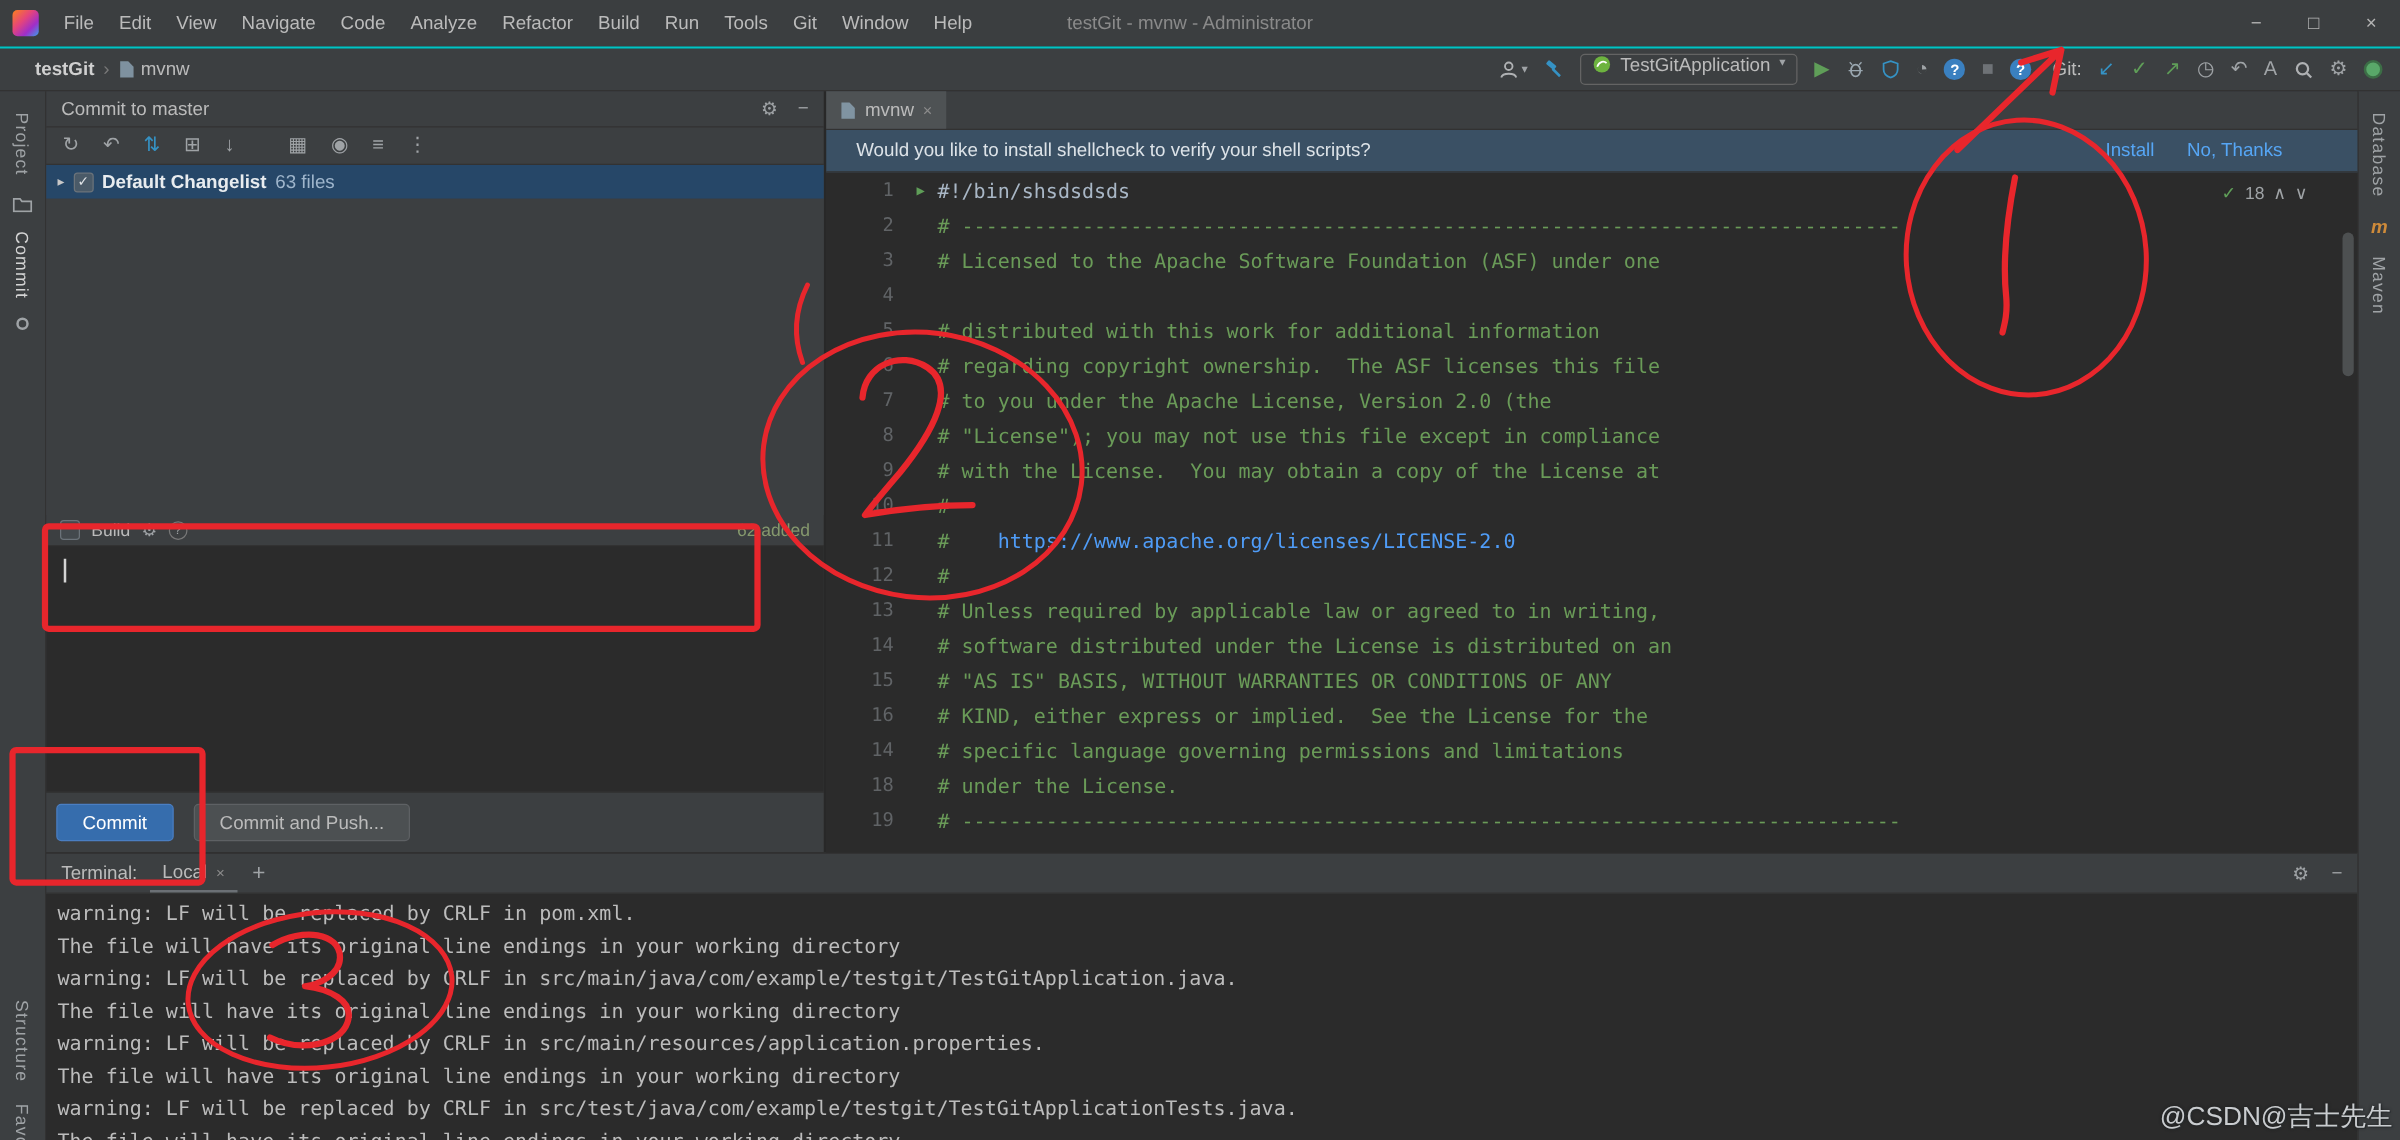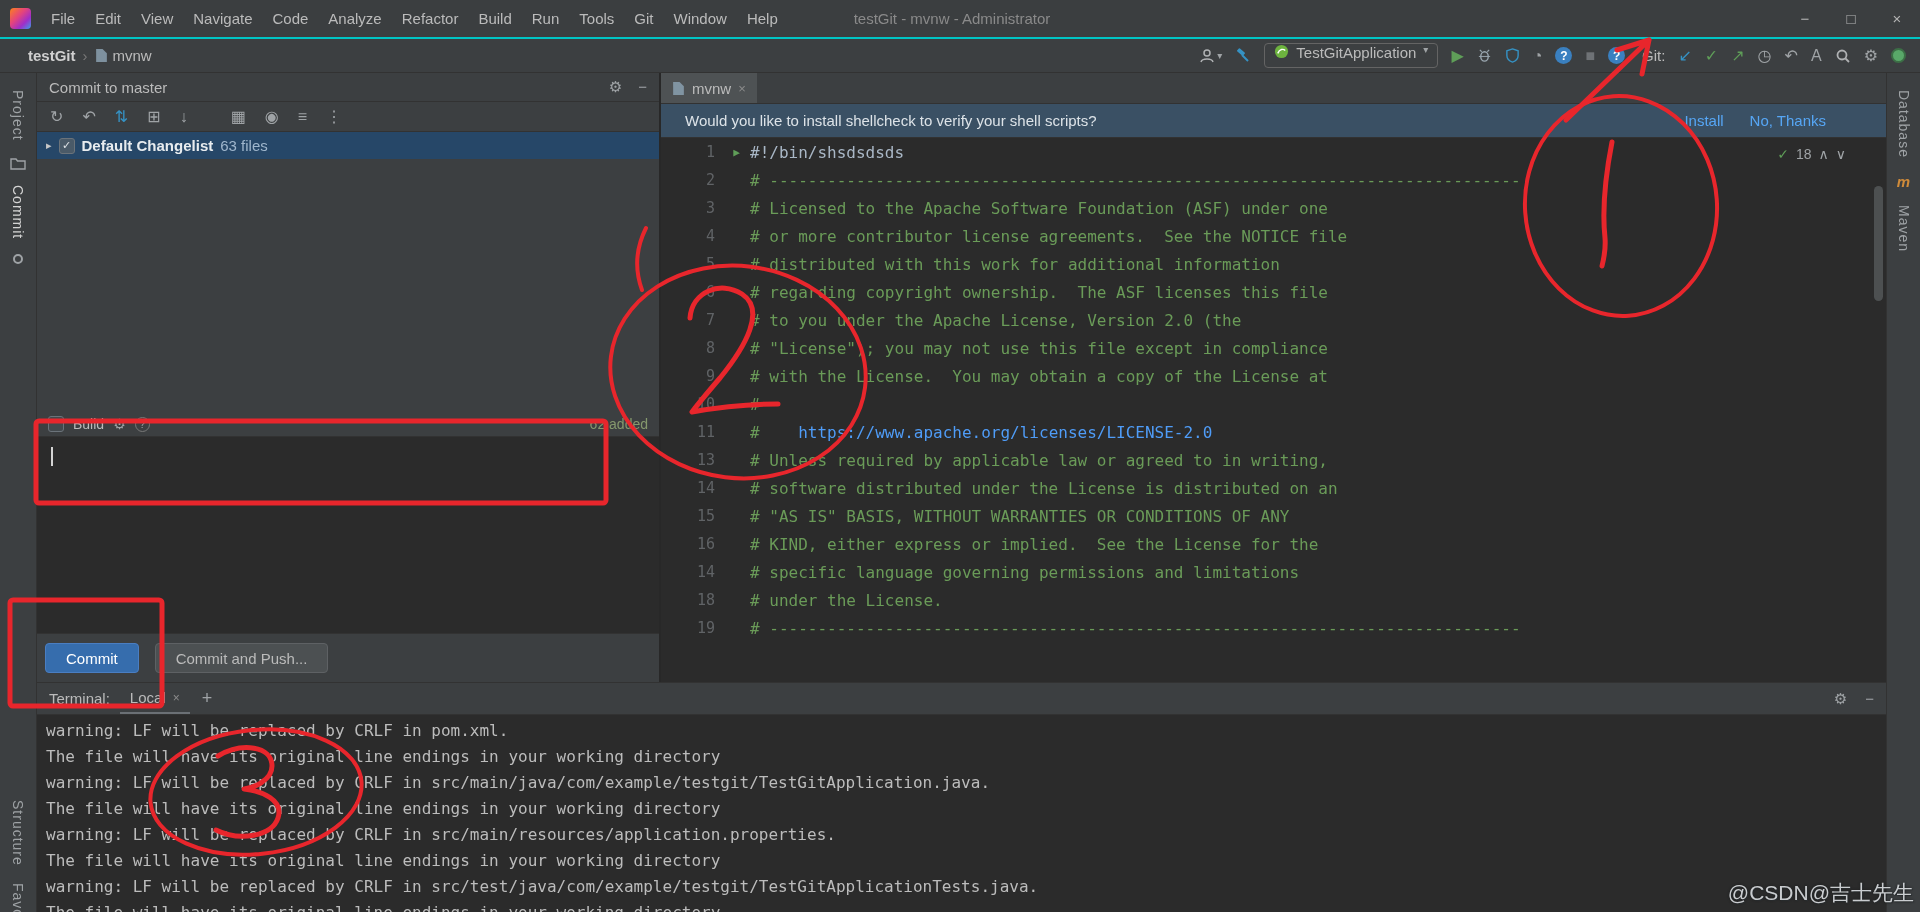--- a/index.html
+++ b/index.html
@@ -282,28 +282,29 @@
           <span class="banner-links">
             <span class="banner-link">Install</span>
             <span class="banner-link">No, Thanks</span>
           </span>
         </div>
         <div class="code-area">
           <div id="code-lines">
               <div class="code-line"><span class="gutter">1</span><span class="run-slot run-arrow">▶</span><span class="code-text"><span class="seg-shebang">#!/bin/shsdsdsds</span></span></div>
               <div class="code-line"><span class="gutter">2</span><span class="run-slot"></span><span class="code-text"><span class="seg-comment"># ------------------------------------------------------------------------------</span></span></div>
               <div class="code-line"><span class="gutter">3</span><span class="run-slot"></span><span class="code-text"><span class="seg-comment"># Licensed to the Apache Software Foundation (ASF) under one</span></span></div>
-              <div class="code-line"><span class="gutter">4</span><span class="run-slot"></span><span class="code-text"><span class="seg-comment"># or more contributor license agreements.  See the NOTICE file</span></span></div>
+              <div class="code-line"><span class="gutter">4</span><span class="run-slot"></span></div>
               <div class="code-line"><span class="gutter">5</span><span class="run-slot"></span><span class="code-text"><span class="seg-comment"># distributed with this work for additional information</span></span></div>
               <div class="code-line"><span class="gutter">6</span><span class="run-slot"></span><span class="code-text"><span class="seg-comment"># regarding copyright ownership.  The ASF licenses this file</span></span></div>
               <div class="code-line"><span class="gutter">7</span><span class="run-slot"></span><span class="code-text"><span class="seg-comment"># to you under the Apache License, Version 2.0 (the</span></span></div>
               <div class="code-line"><span class="gutter">8</span><span class="run-slot"></span><span class="code-text"><span class="seg-comment"># "License"); you may not use this file except in compliance</span></span></div>
               <div class="code-line"><span class="gutter">9</span><span class="run-slot"></span><span class="code-text"><span class="seg-comment"># with the License.  You may obtain a copy of the License at</span></span></div>
               <div class="code-line"><span class="gutter">10</span><span class="run-slot"></span><span class="code-text"><span class="seg-comment">#</span></span></div>
               <div class="code-line"><span class="gutter">11</span><span class="run-slot"></span><span class="code-text"><span class="seg-comment">#    </span><span class="seg-link">https://www.apache.org/licenses/LICENSE-2.0</span></span></div>
+              <div class="code-line"><span class="gutter">12</span><span class="run-slot"></span><span class="code-text"><span class="seg-comment">#</span></span></div>
               <div class="code-line"><span class="gutter">13</span><span class="run-slot"></span><span class="code-text"><span class="seg-comment"># Unless required by applicable law or agreed to in writing,</span></span></div>
               <div class="code-line"><span class="gutter">14</span><span class="run-slot"></span><span class="code-text"><span class="seg-comment"># software distributed under the License is distributed on an</span></span></div>
               <div class="code-line"><span class="gutter">15</span><span class="run-slot"></span><span class="code-text"><span class="seg-comment"># "AS IS" BASIS, WITHOUT WARRANTIES OR CONDITIONS OF ANY</span></span></div>
               <div class="code-line"><span class="gutter">16</span><span class="run-slot"></span><span class="code-text"><span class="seg-comment"># KIND, either express or implied.  See the License for the</span></span></div>
               <div class="code-line"><span class="gutter">14</span><span class="run-slot"></span><span class="code-text"><span class="seg-comment"># specific language governing permissions and limitations</span></span></div>
               <div class="code-line"><span class="gutter">18</span><span class="run-slot"></span><span class="code-text"><span class="seg-comment"># under the License.</span></span></div>
               <div class="code-line"><span class="gutter">19</span><span class="run-slot"></span><span class="code-text"><span class="seg-comment"># ------------------------------------------------------------------------------</span></span></div>
             </div>
           <div class="inspections">
             <span class="insp-check">✓</span>

